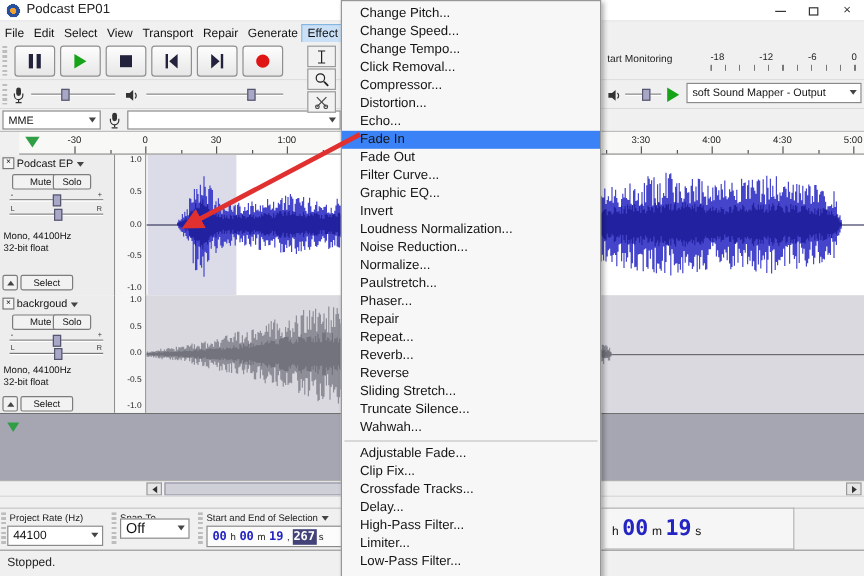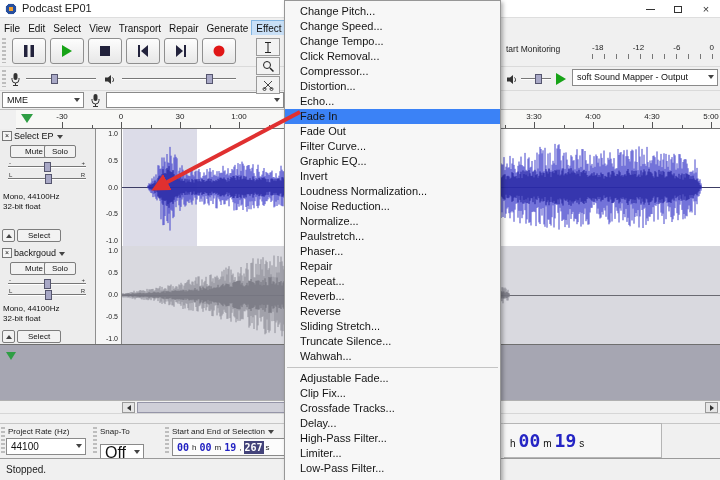--- a/index.html
+++ b/index.html
@@ -100,21 +100,21 @@
   #sarrL{left:122px}#sarrR{left:705px}
   #sarrL i{width:0;height:0;border-top:3.5px solid transparent;border-bottom:3.5px solid transparent;border-right:4px solid #333}
   #sarrR i{width:0;height:0;border-top:3.5px solid transparent;border-bottom:3.5px solid transparent;border-left:4px solid #333}
   #sthumb{position:absolute;left:137px;top:1px;width:323px;height:11px;background:#cfcfd8;border:1px solid #9595a8}
   #gapRow{position:absolute;left:0;top:413px;width:720px;height:10px;background:#f0f0f0;border-top:1px solid #d6d6d6}
 
   
   #bottombar{position:absolute;left:0;top:423px;width:720px;height:35px;background:#f0f0f0;border-top:1px solid #c6c6c6}
   .blabel{position:absolute;top:3px;font-size:8px;color:#222;white-space:nowrap}
   #rateCombo{left:6px;top:14px;width:80px;height:17px;font-size:10px;line-height:15px}
-  #snapCombo{left:100px;top:20px;width:44px;height:17px;font-size:16px;line-height:15px}
+  #snapCombo{left:100px;top:8px;width:58px;height:17px;font-size:12px;line-height:15px}
   #selField{position:absolute;left:172px;top:14px;width:124px;height:18px;background:#fcfcfc;border:1px solid #8a8a8a;display:flex;align-items:center;padding:0 3px;gap:1px}
   .dg{color:#2222c2;font-family:"DejaVu Sans Mono",monospace;font-size:10px;font-weight:bold;padding:1px}
   .dg.selg{background:#43437a;color:#fff}
   .du{color:#222;font-size:8px;padding:0 1px}
   #posDisp{position:absolute;left:504px;top:423px;width:158px;height:35px;background:#f6f6f6;border:1px solid #b5b5b5;border-left:none;display:flex;align-items:center;padding-left:6px;gap:3px}
   #posDisp .pv{color:#2424c4;font-family:"DejaVu Sans Mono",monospace;font-size:18px;font-weight:bold}
   #posDisp .pu{color:#111;font-size:10px;margin-top:6px}
 
   
   #statusbar{position:absolute;left:0;top:458px;width:720px;height:22px;background:#f0f0f0;border-top:1px solid #9a9a9a}
@@ -299,21 +299,21 @@
       <span class="rlabel" style="left: 636px;">4:30</span>
       <span class="rtick" style="left: 636px; height: 6px;"></span>
       <span class="rtick" style="left: 665.5px; height: 3px;"></span>
       <span class="rlabel" style="left: 695px;">5:00</span>
       <span class="rtick" style="left: 695px; height: 6px;"></span>
     </div>
 
   <div class="track" id="track1">
     <div class="panel">
       <span class="tclose">×</span>
-      <span class="ttitle"><span>Select EP</span><span class="arr-in"></span></span>
+      <span class="ttitle"><span>Podcast EP</span><span class="arr-in"></span></span>
       <span class="pbtn mutebtn">Mute</span>
       <span class="pbtn solobtn">Solo</span>
       <div class="slider gslider">
         <span class="slmark" style="left:1px">-</span>
         <span class="slmark" style="right:1px">+</span>
         <div class="sl-line"></div>
           <div class="sl-thumb" style="left:46%"></div>
       </div>
       <div class="slider pslider">
         <span class="slmark" style="left:1px">L</span>

